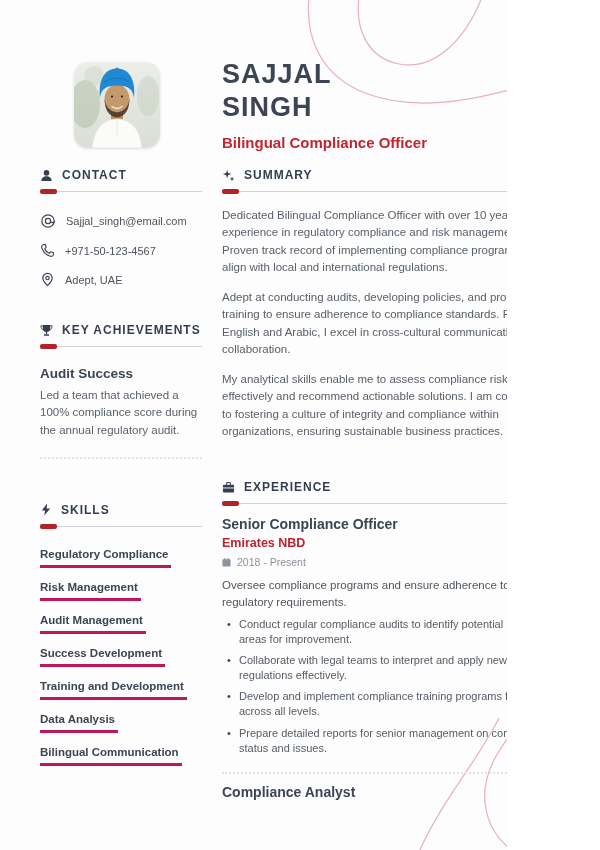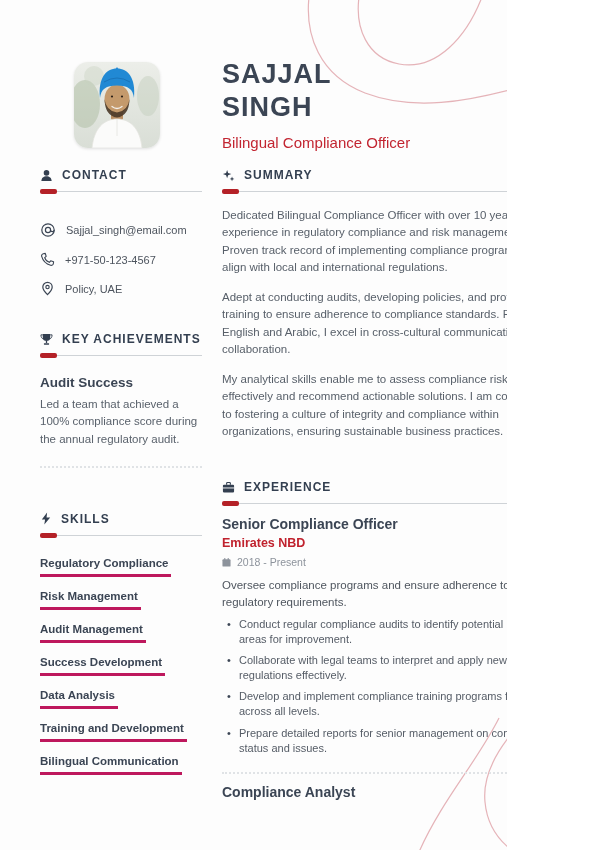--- a/index.html
+++ b/index.html
@@ -9,35 +9,35 @@
 
   
   .deco { position:absolute; pointer-events:none; }
   .deco.tr { top:0; right:0; }
   .deco.br { bottom:0; right:0; }
 
   
   .photo { position:absolute; left:74px; top:62px; width:86px; height:86px; border-radius:14px; overflow:hidden; box-shadow:0 1px 3px rgba(0,0,0,.12); }
   .name-block { position:absolute; left:222px; top:58px; }
   .name { font-size:27px; font-weight:bold; color:#3b4554; letter-spacing:1px; line-height:1.22; }
-  .role { margin-top:10px; font-size:15px; font-weight:normal; color:#c22531; }
+  .role { margin-top:10px; font-size:15px; font-weight:bold; color:#c22531; }
 
   
   .col-left  { position:absolute; left:40px;  top:168px; width:162px; }
   .col-right { position:absolute; left:222px; top:168px; width:336px; }
 
   
   .sec-head { display:flex; align-items:center; gap:9px; color:#333f50; font-weight:bold; font-size:12px; letter-spacing:1px; }
   .sec-head svg { flex:0 0 auto; }
   .sec-divider { position:relative; height:5px; margin-top:7px; }
   .sec-divider .line { position:absolute; left:0; right:0; top:2px; height:1px; background:#cfd3d7; }
   .sec-divider .red  { position:absolute; left:0; top:0; width:17px; height:5px; background:#b42127; border-radius:2px; }
 
   
-  .contact-list { margin-top:28px; }
+  .contact-list { margin-top:19px; }
   .contact-row { display:flex; align-items:center; gap:10px; margin-bottom:14px; font-size:11px; color:#4d545e; }
   .contact-row svg { flex:0 0 auto; }
 
   .gap36 { margin-top:36px; } .gap44 { margin-top:44px; }
 
   
   .ach-title { margin-top:17px; font-size:13.5px; font-weight:bold; color:#3b4554; }
   .ach-body  { margin-top:6px; font-size:11.5px; line-height:1.5; color:#5a626c; }
   .dotted { border-top:2px dotted #e0e3e6; margin:18px 0 0; }
   .dotted.main { margin:16px 0 4px; }
@@ -135,21 +135,21 @@
         <svg width="15" height="15" viewBox="0 0 16 16">
             <path d="M3.5,1.8 L5.6,1.5 L6.6,4.6 L5,6 C5.6,7.8 8.2,10.4 10,11 L11.4,9.4 L14.5,10.4 L14.2,12.5 C14,13.8 12.6,14.6 11.3,14.2 C7,13 3,9 1.8,4.7 C1.4,3.4 2.2,2 3.5,1.8 Z" fill="none" stroke="#3b4554" stroke-width="1.2" stroke-linejoin="round"></path>
           </svg>
         <span>+971-50-123-4567</span>
       </div>
       <div class="contact-row">
         <svg width="15" height="15" viewBox="0 0 16 16">
             <path d="M8,1.5 C10.8,1.5 13,3.7 13,6.4 C13,9.4 9.8,12.8 8,14.5 C6.2,12.8 3,9.4 3,6.4 C3,3.7 5.2,1.5 8,1.5 Z" fill="none" stroke="#3b4554" stroke-width="1.3"></path>
             <circle cx="8" cy="6.4" r="1.8" fill="none" stroke="#3b4554" stroke-width="1.2"></circle>
           </svg>
-        <span>Policy, UAE</span>
+        <span>Adept, UAE</span>
       </div>
     </div>
 
     <div class="sec-head gap36">
       <svg width="13" height="13" viewBox="0 0 14 14">
           <path d="M3,1 L11,1 L11,5 C11,7.2 9.2,8.6 7,8.6 C4.8,8.6 3,7.2 3,5 Z" fill="#333f50"></path>
           <path d="M3,2 L1,2 C1,4.5 2,6 3.6,6.4 M11,2 L13,2 C13,4.5 12,6 10.4,6.4" fill="none" stroke="#333f50" stroke-width="1"></path>
           <rect x="6.3" y="8.6" width="1.4" height="2.2" fill="#333f50"></rect>
           <rect x="4.2" y="11" width="5.6" height="1.6" rx="0.4" fill="#333f50"></rect>
         </svg>
@@ -175,22 +175,22 @@
     <div class="sec-divider">
         <div class="line"></div>
         <div class="red"></div>
       </div>
 
     <div class="skills-list">
       <div class="skill"><span>Regulatory Compliance</span></div>
       <div class="skill"><span>Risk Management</span></div>
       <div class="skill"><span>Audit Management</span></div>
       <div class="skill"><span>Success Development</span></div>
+      <div class="skill"><span>Training and Development</span></div>
       <div class="skill"><span>Data Analysis</span></div>
-      <div class="skill"><span>Training and Development</span></div>
       <div class="skill"><span>Bilingual Communication</span></div>
     </div>
   </div>
 
   <div class="col-right">
 
     <div class="sec-head">
       <svg width="13" height="13" viewBox="0 0 14 14">
           <path d="M5.5,1 L6.6,4.4 L10,5.5 L6.6,6.6 L5.5,10 L4.4,6.6 L1,5.5 L4.4,4.4 Z" fill="#333f50"></path>
           <path d="M10.8,8.2 L11.5,10 L13.3,10.7 L11.5,11.4 L10.8,13.2 L10.1,11.4 L8.3,10.7 L10.1,10 Z" fill="#333f50"></path>

